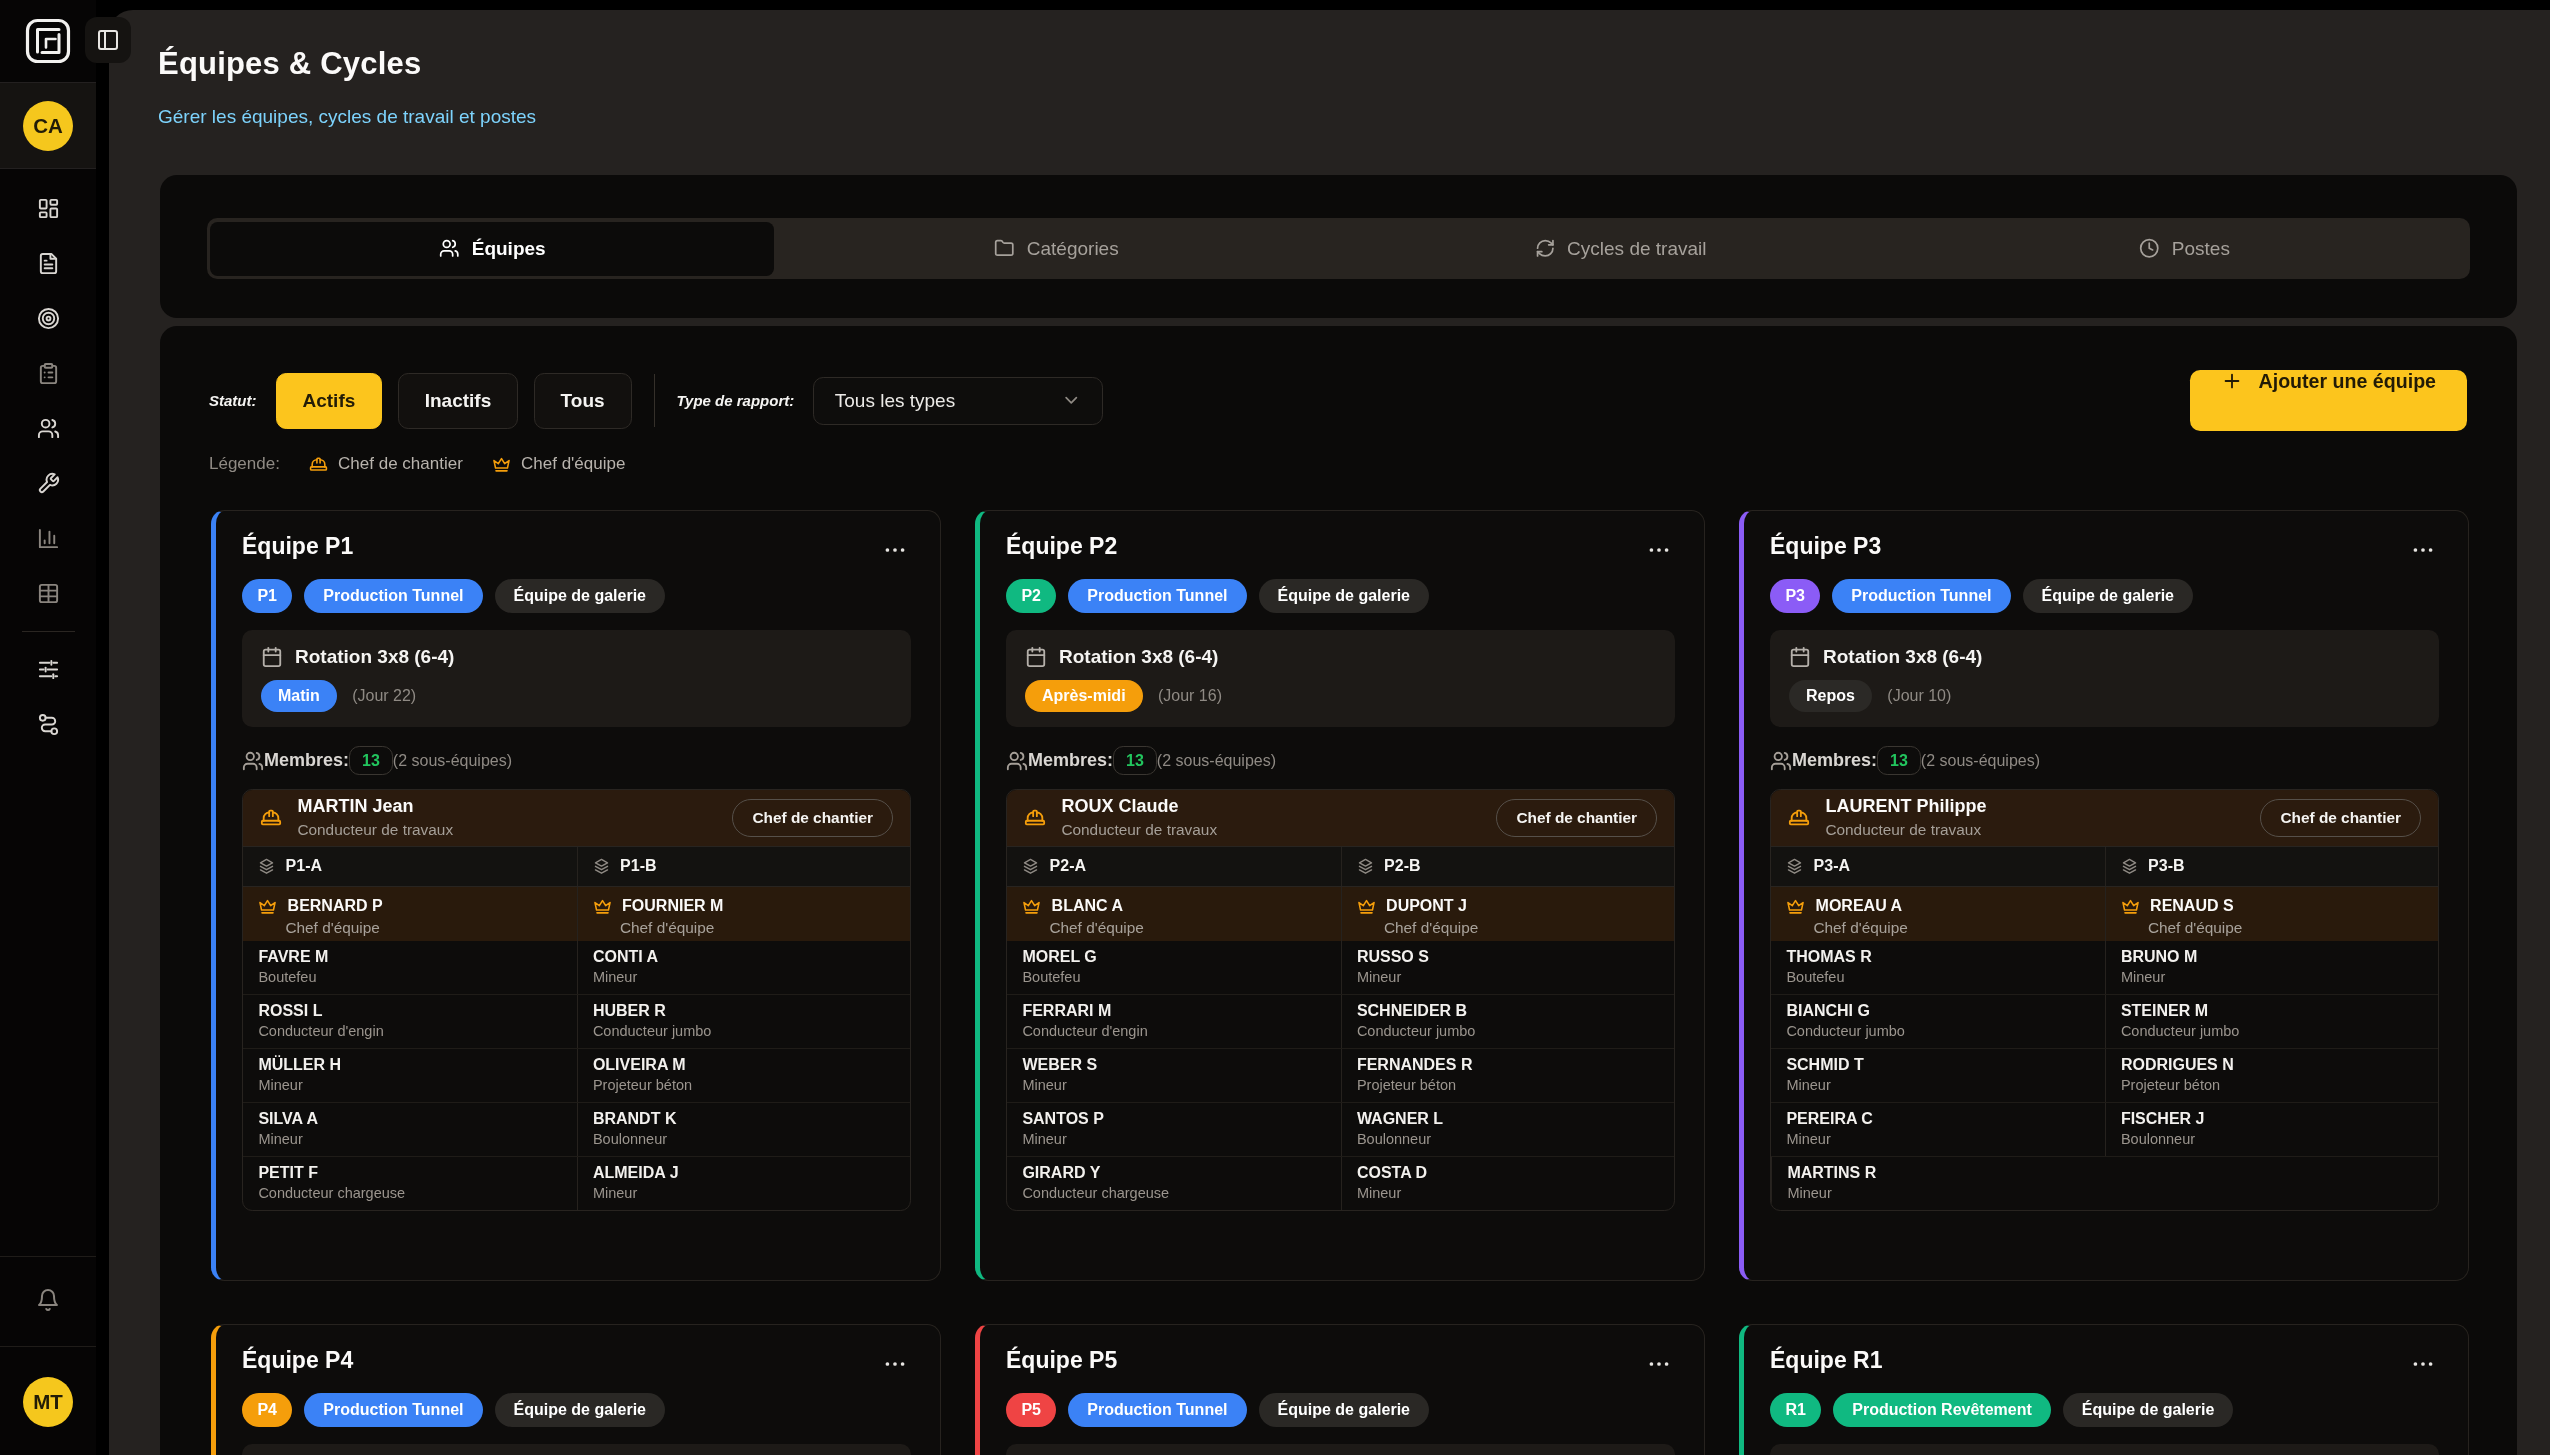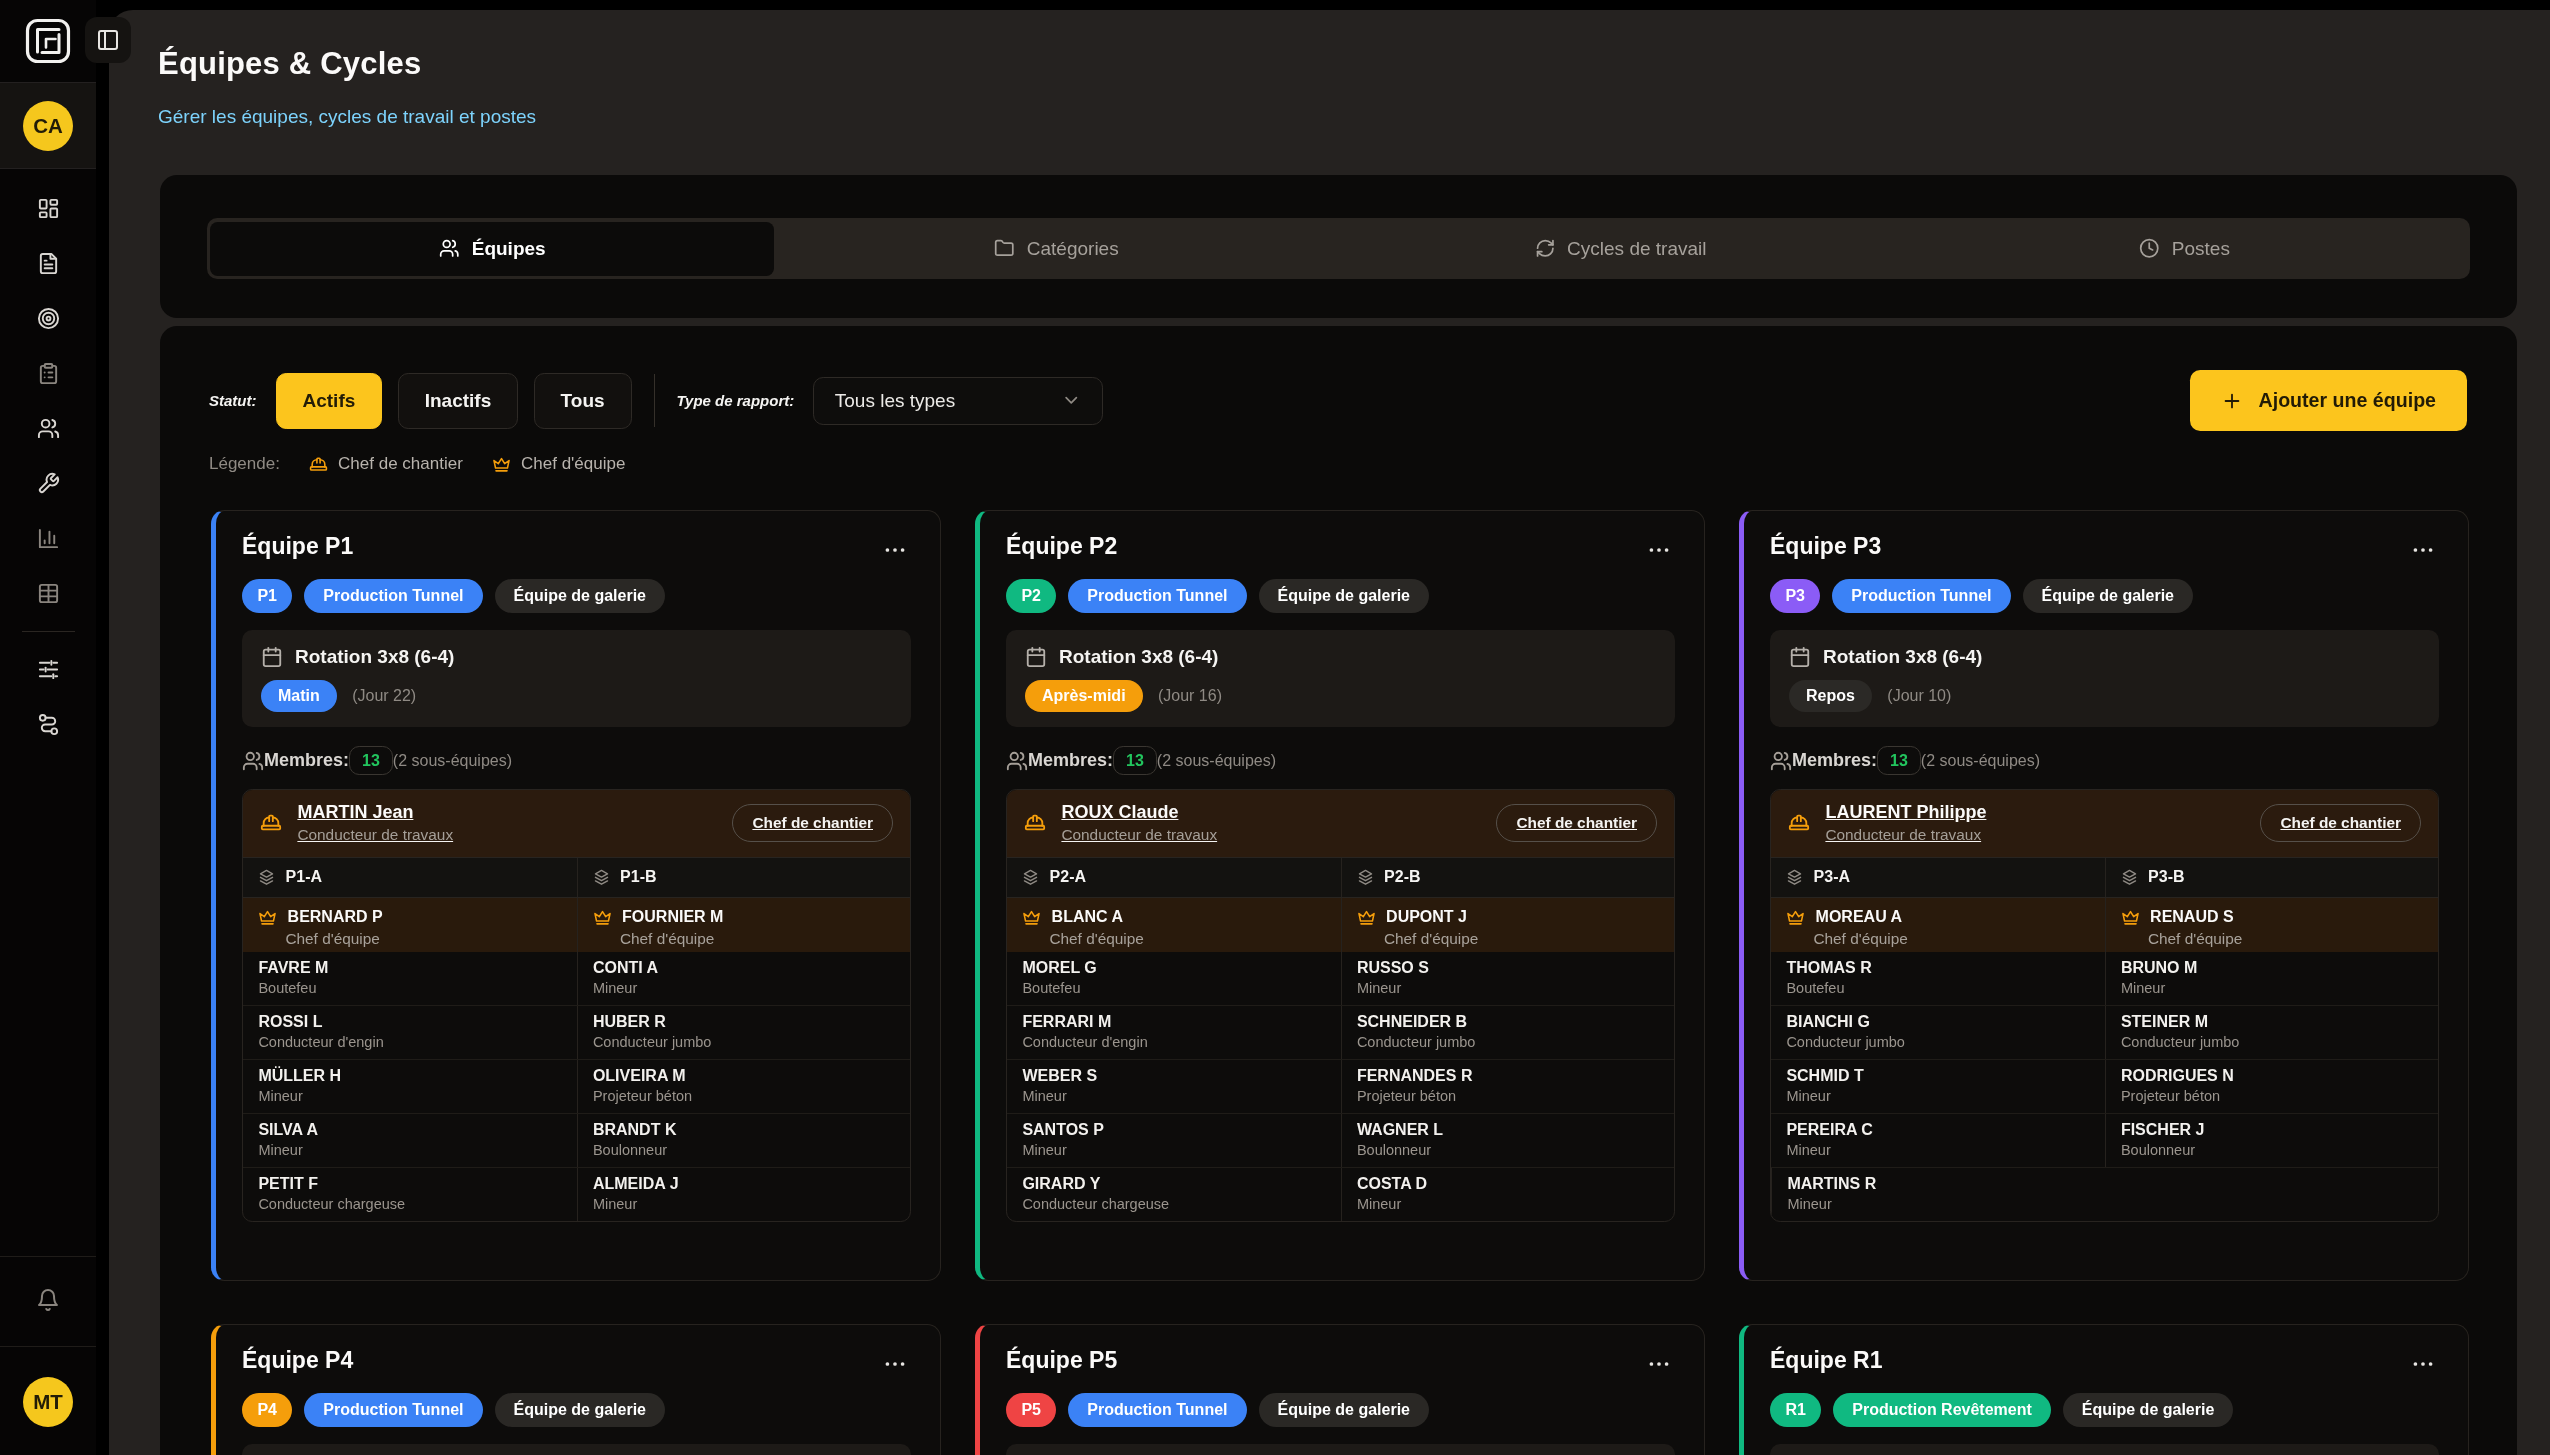--- a/index.html
+++ b/index.html
@@ -48,21 +48,21 @@
   .status-group { display:flex; gap:15.4px; }
   .btn { display:inline-flex; align-items:center; justify-content:center; border-radius:10.2px; cursor:pointer;
     font-size:19px; font-weight:700; }
   .btn-status { height:56px; padding:0 26px; background:#12100e; border:0.9px solid #2e2a26; color:#f5f4f2; }
   .btn-status.active { background:#fcc51d; border-color:#fcc51d; color:#231c07; }
   .v-divider { width:0.9px; height:53px; background:#35302a; margin:0 22px; }
   .select { width:290px; height:48px; margin-left:19px; background:#0e0d0c; border:0.9px solid #2e2a26; border-radius:10.2px;
     display:flex; align-items:center; justify-content:space-between; padding:0 20.5px; cursor:pointer; }
   .select-value { font-size:19px; color:#eceae7; }
   .add-btn { margin-left:auto; height:61px; padding:0 31px; background:#fcc51d; color:#221b06; border-radius:10.2px;
-    display:flex; align-items:center; gap:15.4px; font-size:19.6px; font-weight:700; cursor:pointer; }
+    display:flex; align-items:flex-start; gap:15.4px; font-size:19.6px; font-weight:700; cursor:pointer; }
 
   
   .legend { position:absolute; left:49px; top:128px; display:flex; align-items:center; gap:29px; }
   .legend-label { font-size:17px; color:#8f8a84; }
   .legend-item { display:flex; align-items:center; gap:10.2px; font-size:17px; color:#b8b3ad; }
 
   
   .teams-grid { position:absolute; left:51px; top:184px; display:grid; grid-template-columns:repeat(3,730px); gap:43px 34px; }
   .card { width:730px; min-height:771px; background:#0d0c0b; border:0.9px solid #27231f; border-left-width:5.1px;
     border-radius:13.7px; padding:22px 29px 22px 26px; position:relative; }
@@ -80,21 +80,21 @@
   .shift-pill { height:32px; border-radius:853px; padding:0 17px; display:inline-flex; align-items:center;
     font-size:16px; font-weight:700; }
   .day { font-size:16px; color:#8f8a84; }
   .members-row { display:flex; align-items:center; margin-top:19px; color:#a59f98; }
   .members-label { font-size:18px; font-weight:600; color:#d9d6d2; }
   .count-pill { border:0.9px solid #3a3631; border-radius:10.2px; padding:4.3px 12px; font-size:16px; font-weight:700; color:#22c55e; }
   .members-note { font-size:16px; color:#8f8a84; }
 
   
   .member-table { border:0.9px solid #282420; border-radius:10.2px; overflow:hidden; margin-top:13.7px; }
-  .mt-chief { display:flex; align-items:center; gap:15.4px; background:#2b1b0e; padding:12px 17px; height:67px;text-decoration:underline; }
+  .mt-chief { display:flex; align-items:center; gap:15.4px; background:#2b1b0e; padding:12px 17px; height:56px; }
   .mt-chief .who { display:flex; flex-direction:column; gap:3.4px; }
   .mt-chief .nm { font-size:18px; font-weight:700; color:#fbfaf9; }
   .mt-chief .rl { font-size:15.4px; color:#a59f98; }
   .chief-badge { margin-left:auto; border:1.3px solid #56504a; border-radius:853px; height:38px; padding:0 19px;
     display:flex; align-items:center; font-size:15.4px; font-weight:700; color:#f5f4f2; }
   .mt-row { display:grid; grid-template-columns:1fr 1fr; }
   .mt-sub { background:#131210; border-top:0.9px solid #282420; border-bottom:0.9px solid #282420; }
   .mt-sub .cell { display:flex; align-items:center; gap:10.2px; padding:8.5px 15.4px; height:39px;
     font-size:16px; font-weight:700; color:#f5f4f2; }
   .mt-sub svg { color:#8f8a84; }

